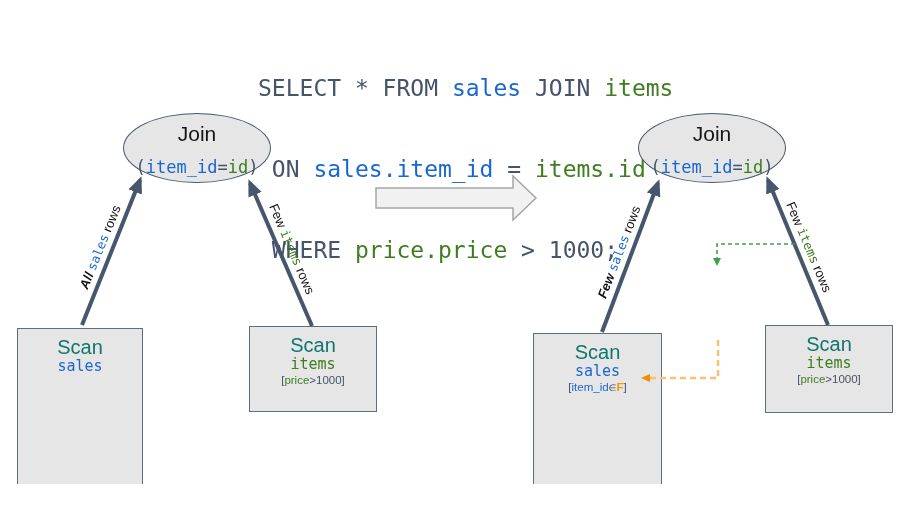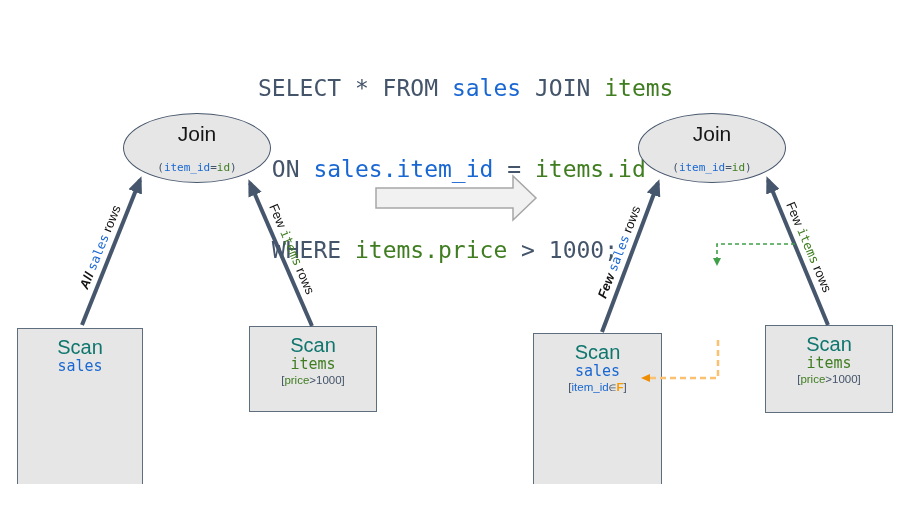--- a/index.html
+++ b/index.html
@@ -17,21 +17,21 @@
   .tb{color:var(--blue);}
   .ti{color:var(--green);}
   
   .ellipse{
     position:absolute; border-radius:50%;
     background:var(--box_fill); border:1.5px solid var(--arrow);
     box-sizing:border-box; display:flex; flex-direction:column;
     align-items:center; justify-content:center;
   }
   .ellipse .jt{font-size:21px; color:#151515; line-height:22px;}
-  .ellipse .jc{font-family:"DejaVu Sans Mono", monospace; font-size:11px; color:var(--kw); line-height:13px;margin-top:16px;}
+  .ellipse .jc{font-family:"DejaVu Sans Mono", monospace; font-size:17px; color:var(--kw); line-height:13px;margin-top:16px;}
   .box{
     position:absolute; background:var(--box_fill);
     border:1.5px solid var(--box_border); box-sizing:border-box;
     text-align:center;
   }
   .box .st{font-size:20px; color:#0f766e; margin-top:7px; line-height:22px;}
   .box .tn{font-family:"DejaVu Sans Mono", monospace; font-size:15px; line-height:17px;}
   .box .fp{font-family:Liberation Sans, sans-serif; font-size:11.5px; color:var(--kw); line-height:14px;}
   .elem{font-size:9px;}
   .forange{color:var(--orange); font-weight:bold;}
@@ -58,21 +58,21 @@
   .ohead{fill:var(--orange_deep);}
 </style>
 </head>
 <body>
 
 <div id="stage">
 
   <div class="sql">
     <div><span class="kw">SELECT * FROM </span><span class="tb">sales</span><span class="kw"> JOIN </span><span class="ti">items</span></div>
     <div><span class="kw"> ON </span><span class="tb">sales.item_id</span><span class="kw"> = </span><span class="ti">items.id</span></div>
-    <div><span class="kw"> WHERE </span><span class="ti">items.price</span><span class="kw"> &gt; 1000;</span></div>
+    <div><span class="kw"> WHERE </span><span class="ti">price.price</span><span class="kw"> &gt; 1000;</span></div>
   </div>
 
   <div class="ellipse" style="left:123px; top:113px; width:148px; height:70px;">
     <div class="jt">Join</div>
     <div class="jc"><span class="kw">(</span><span class="tb">item_id</span><span class="kw">=</span><span class="ti">id</span><span class="kw">)</span></div>
   </div>
 
   <div class="box" style="left:17px; top:328px; width:126px; height:191px;">
     <div class="st">Scan</div>
     <div class="tn tb">sales</div>

